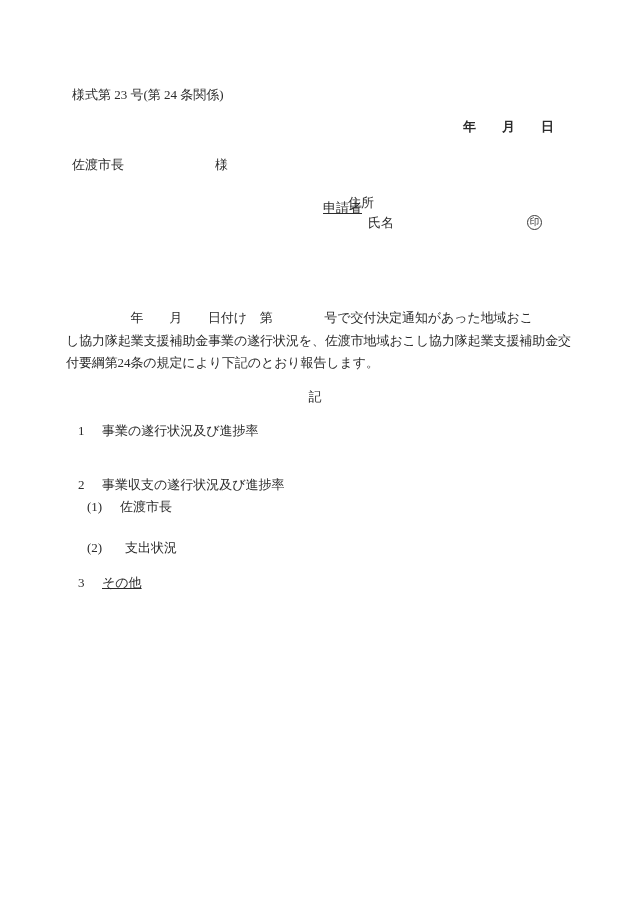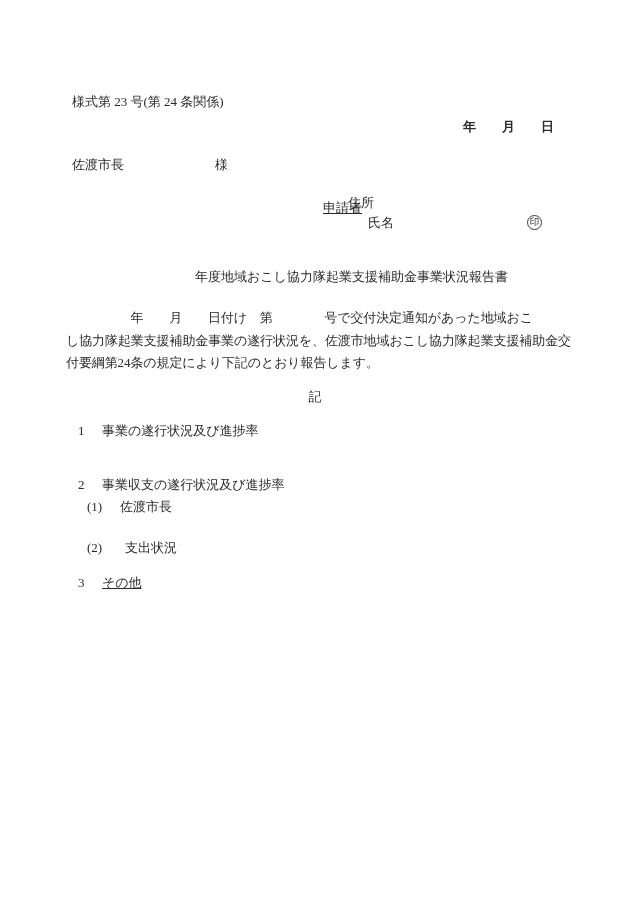--- a/index.html
+++ b/index.html
@@ -49,34 +49,33 @@
     line-height: 1;
     color: #2b2b2b;
     box-sizing: border-box;
   }
 </style>
 </head>
 <body>
 
 <div class="page">
 
-  <div class="abs" style="left:72px; top:92px;text-align:center;">様式第 23 号(第 24 条関係)</div>
+  <div class="abs" style="left:72px; top:85px;text-align:center;">様式第 23 号(第 24 条関係)</div>
 
   <div class="abs" style="left:463px; top:117px;font-weight:bold;">年　　月　　日</div>
 
   <div class="abs" style="left:72px; top:155px;text-align:center;">佐渡市長　　　　　　　様</div>
 
   <div class="abs" style="left:323px; top:198px;text-decoration:underline;">申請者</div>
   <div class="abs" style="left:348px; top:193px;">住所</div>
   <div class="abs" style="left:368px; top:213px;">氏名</div>
   <div class="seal">
     <span>印</span>
   </div>
 
-  <div class="abs" style="left:195px; top:267px;">年度地域おこし協力隊起業支援補助金事業状況報告書</div>
 
   <div>
     <div class="abs para-line" style="top:308px;">　　　　　年　　月　　日付け　第　　　　号で交付決定通知があった地域おこ</div>
     <div class="abs para-line" style="top:331px;">し協力隊起業支援補助金事業の遂行状況を、佐渡市地域おこし協力隊起業支援補助金交</div>
     <div class="abs para-line" style="top:353px;">付要綱第24条の規定により下記のとおり報告します。</div>
   </div>
 
   <div class="abs center-line" style="top:387px;">記</div>
 
   <div>

